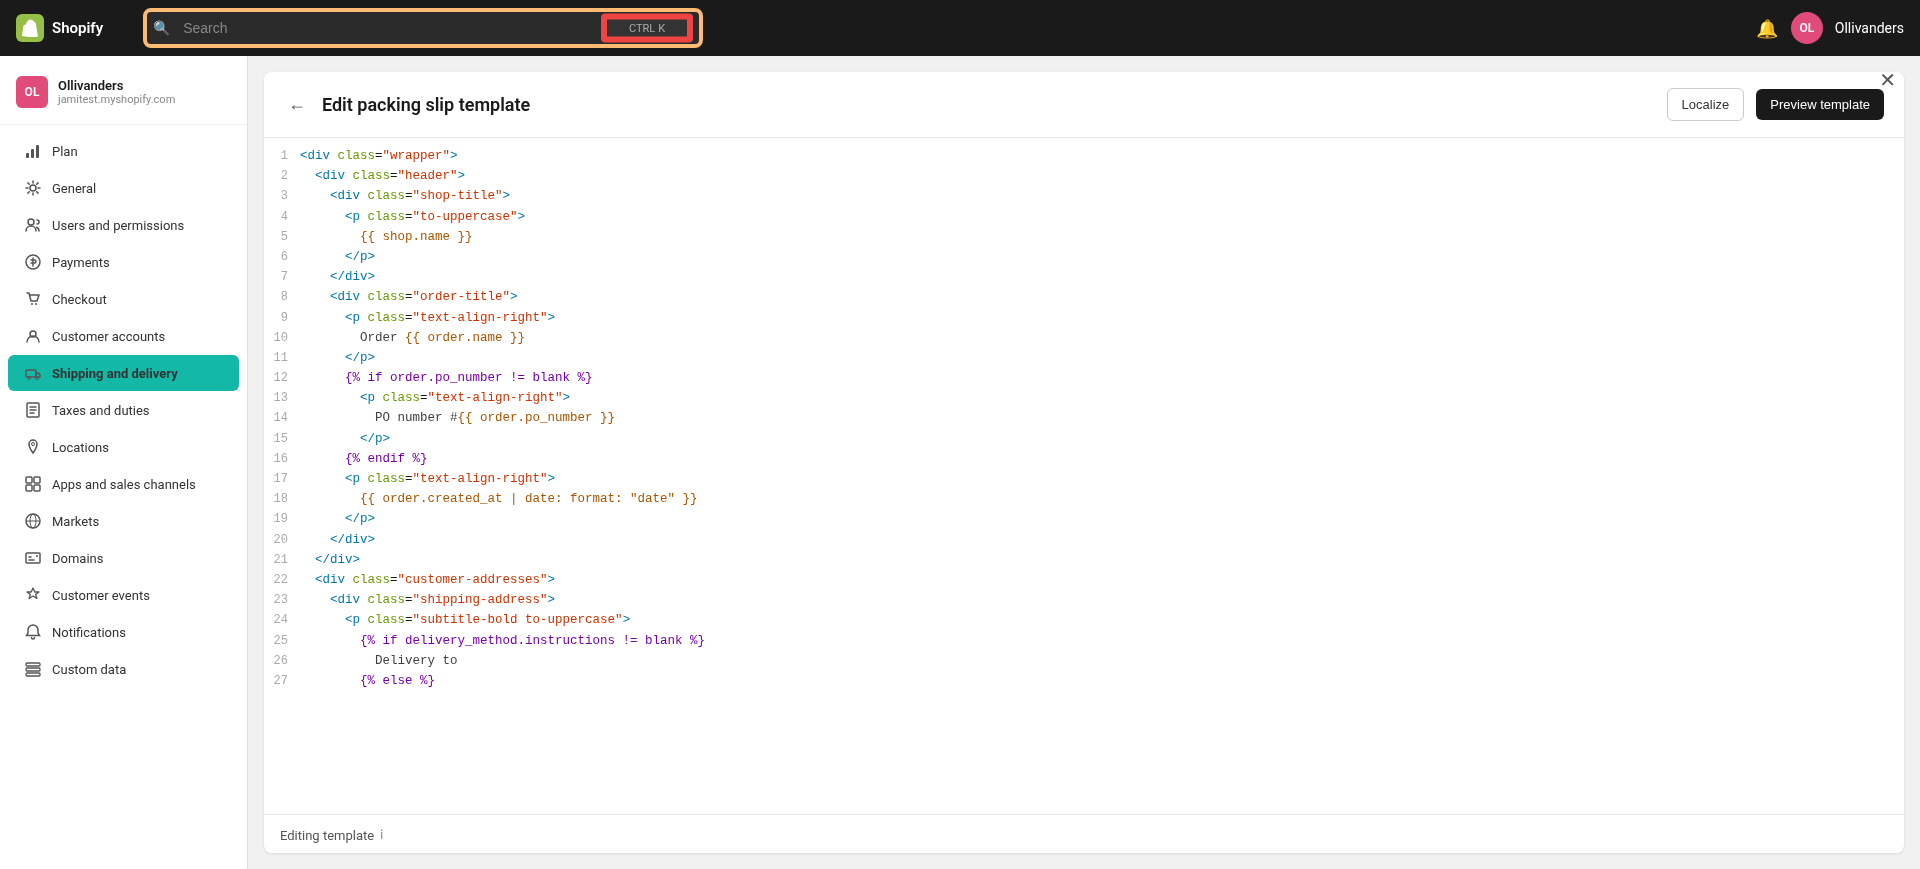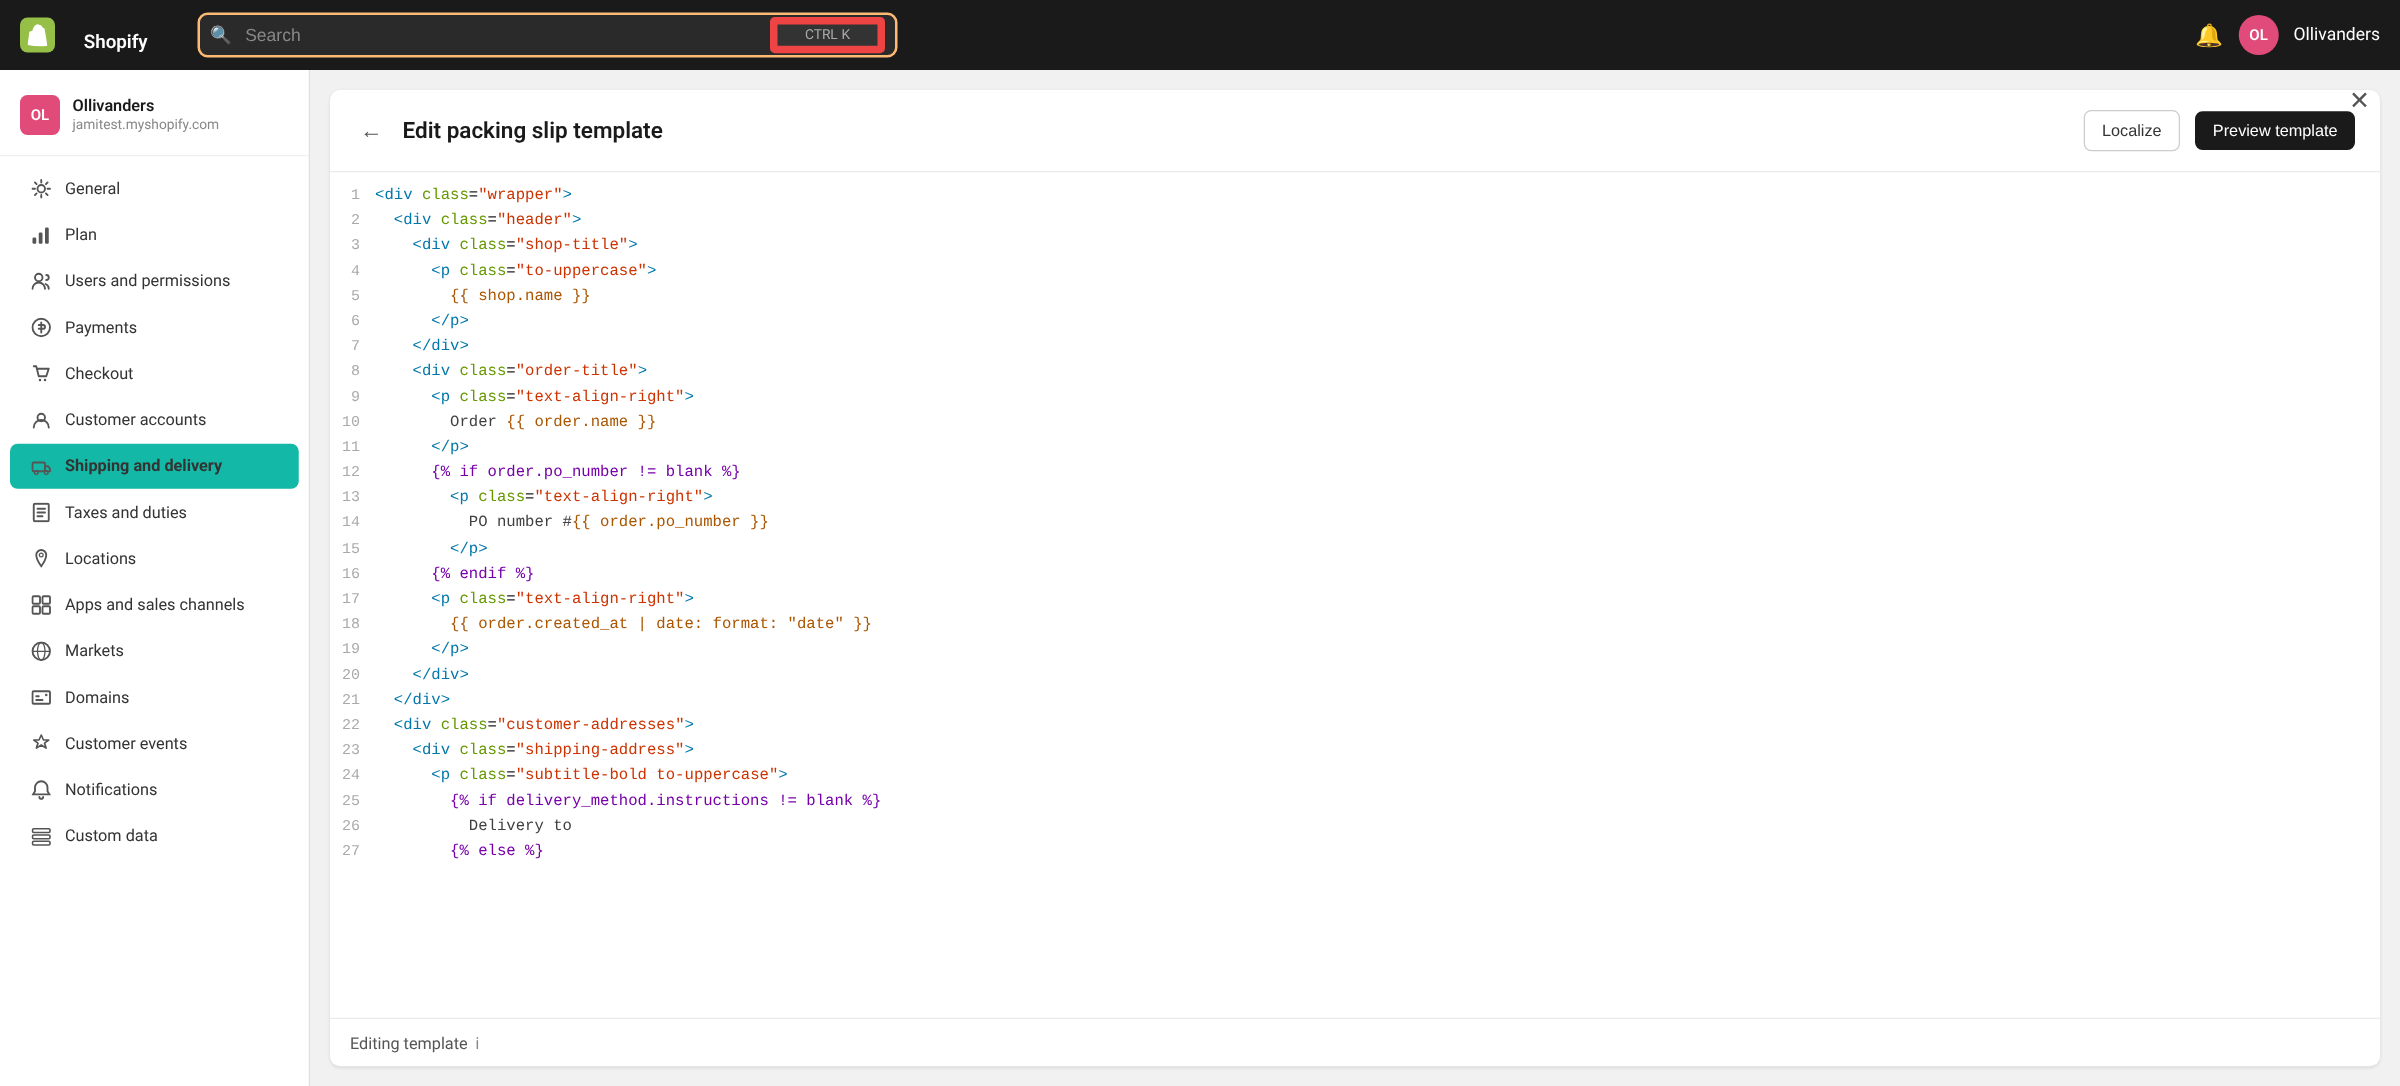--- a/index.html
+++ b/index.html
@@ -12,22 +12,22 @@
       display: flex;
       align-items: center;
       padding: 0 16px;
       gap: 16px;
       position: fixed;
       top: 0; left: 0; right: 0;
       z-index: 100;
     }
     .topnav-logo {
       display: flex;
-      align-items: flex-end;
-      gap: 23px;
+      align-items: center;
+      gap: 8px;
       color: #fff;
       font-size: 15px;
       font-weight: 600;
       white-space: nowrap;
     }
     .shopify-logo-icon {
       width: 28px; height: 28px;
       background: #95bf47;
       border-radius: 6px;
       display: flex; align-items: center; justify-content: center;
@@ -37,21 +37,21 @@
     }
     .topnav-search {
       flex: 1;
       max-width: 560px;
       margin-left: 24px;
       position: relative;
     }
     .topnav-search input {
       width: 100%;
       background: #2a2a2a;
-      border: 2px solid #fdba74;
+      border: 4px solid #fdba74;
       border-radius: 8px;
       color: #ccc;
       padding: 8px 12px 8px 36px;
       font-size: 14px;
       outline: none;
     }
     .topnav-search input::placeholder { color: #888; }
     .search-icon-wrap {
       position: absolute;
       left: 10px; top: 50%;
@@ -325,35 +325,35 @@
       <div class="store-avatar">OL</div>
       <div class="store-info">
         <span class="store-name">Ollivanders</span>
         <span class="store-domain">jamitest.myshopify.com</span>
       </div>
     </div>
 
     <div class="sidebar-item">
       <span class="sidebar-item-icon">
         <svg width="16" height="16" viewBox="0 0 16 16" fill="none">
-            <circle cx="8" cy="8" r="3" stroke="#555" stroke-width="1.5"></circle>
-            <path d="M8 1v2M8 13v2M1 8h2M13 8h2M2.9 2.9l1.4 1.4M11.7 11.7l1.4 1.4M2.9 13.1l1.4-1.4M11.7 4.3l1.4-1.4" stroke="#555" stroke-width="1.5" stroke-linecap="round"></path>
-          </svg>
-      </span>
-      <span>General</span>
-    </div>
-    <div class="sidebar-item">
-      <span class="sidebar-item-icon">
-        <svg width="16" height="16" viewBox="0 0 16 16" fill="none">
             <rect x="1" y="10" width="3" height="5" rx="1" fill="#555"></rect>
             <rect x="6" y="6" width="3" height="9" rx="1" fill="#555"></rect>
             <rect x="11" y="2" width="3" height="13" rx="1" fill="#555"></rect>
           </svg>
       </span>
       <span>Plan</span>
+    </div>
+    <div class="sidebar-item">
+      <span class="sidebar-item-icon">
+        <svg width="16" height="16" viewBox="0 0 16 16" fill="none">
+            <circle cx="8" cy="8" r="3" stroke="#555" stroke-width="1.5"></circle>
+            <path d="M8 1v2M8 13v2M1 8h2M13 8h2M2.9 2.9l1.4 1.4M11.7 11.7l1.4 1.4M2.9 13.1l1.4-1.4M11.7 4.3l1.4-1.4" stroke="#555" stroke-width="1.5" stroke-linecap="round"></path>
+          </svg>
+      </span>
+      <span>General</span>
     </div>
     <div class="sidebar-item">
       <span class="sidebar-item-icon">
         <svg width="16" height="16" viewBox="0 0 16 16" fill="none">
             <circle cx="6" cy="5" r="3" stroke="#555" stroke-width="1.5"></circle>
             <path d="M1 14c0-2.8 2.2-5 5-5s5 2.2 5 5" stroke="#555" stroke-width="1.5" stroke-linecap="round"></path>
             <path d="M12 3c1.1 0 2 .9 2 2s-.9 2-2 2" stroke="#555" stroke-width="1.5" stroke-linecap="round"></path>
             <path d="M14 14c0-1.7-1-3.2-2.5-3.8" stroke="#555" stroke-width="1.5" stroke-linecap="round"></path>
           </svg>
       </span>

